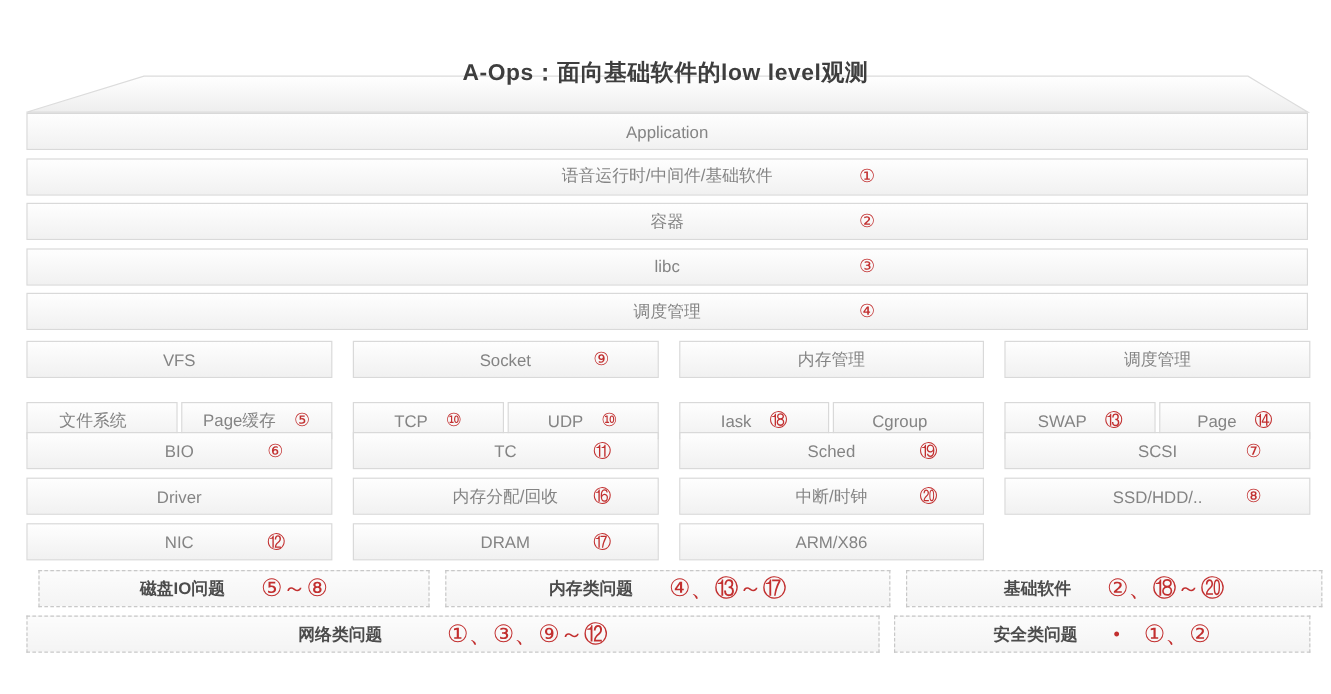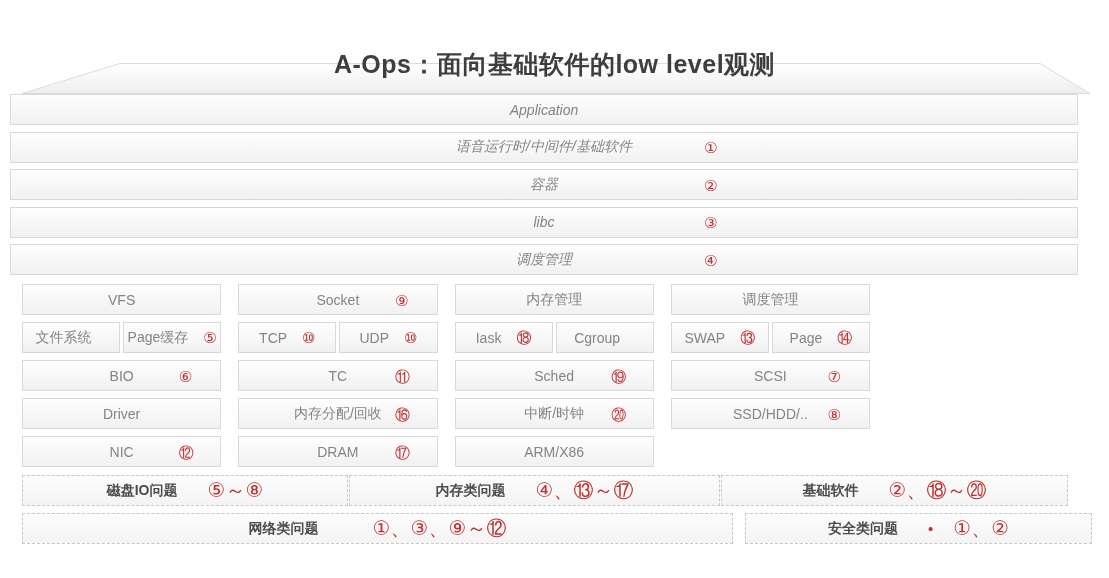--- a/index.html
+++ b/index.html
@@ -2,51 +2,51 @@
 <html><head>
 <meta charset="utf-8">
 <style>
   html,body { margin:0; padding:0; background:#fff; }
   .canvas {
     position:relative; width:1109px; height:578px; background:#ffffff;
     font-family:"Liberation Sans","DejaVu Sans",sans-serif; overflow:hidden;
   }
   .title {
     position:absolute; top:48px; left:0; width:100%; text-align:center;
-    font-size:25px; font-weight:bold; color:#3e3e3e; z-index:3; letter-spacing:.5px;
+    font-size:19px; font-weight:bold; color:#3e3e3e; z-index:3; letter-spacing:.5px;
   }
   .lid { position:absolute; top:0; left:0; z-index:1; }
 
   .box {
     position:relative; box-sizing:border-box; height:31px;
     border:1px solid #d9d9d9;
     background:linear-gradient(180deg,#fefefe 0%,#f1f1f1 100%);
     display:flex; align-items:center; justify-content:center;
     color:#848484; font-size:14px; white-space:nowrap;
   }
   .num { color:#c22f2f; font-size:15px; line-height:1; }
   .layer .num, .bignum {
     position:absolute; left:65%; top:50%; transform:translateY(-50%);
   }
   .bignum { left:79%; }
 
   .layers {
-    position:absolute; left:10px; top:94px; width:1068px;
-    display:flex; flex-direction:column; gap:6.5px; z-index:2;font-style:italic;
+    position:absolute; left:22px; top:94px; width:1068px;
+    display:flex; flex-direction:column; gap:6.5px; z-index:2;
   }
   .grid {
-    position:absolute; left:22px; top:284px; width:848px; z-index:2;
+    position:absolute; left:22px; top:284px; width:1070px; z-index:2;
     display:grid; grid-template-columns:repeat(4,1fr);
     column-gap:17px; row-gap:7px; grid-auto-rows:31px;
   }
-  .subpair { display:flex; gap:3px; }
+  .subpair { display:flex; gap:3px;margin-top:13px; }
   .subpair .box { flex:1; gap:15px; }
 
   .probrow { position:absolute; display:flex; z-index:2; }
-  .probrow.r1 { left:22px; top:475px; width:1070px; gap:1px; }
+  .probrow.r1 { left:32px; top:475px; width:1070px; gap:13px; }
   .probrow.r2 { left:22px; top:513px; width:1070px; gap:12px; }
   .dash {
     box-sizing:border-box; height:31px;
     border:1px dashed #c8c8c8;
     background:linear-gradient(180deg,#fcfcfc 0%,#f4f4f4 100%);
     display:flex; align-items:center; justify-content:center; gap:30px;
     font-size:14px; white-space:nowrap;
   }
   .dash.gap-lg { gap:54px; }
   .w1 { flex:0 0 326px; } .w2 { flex:0 0 371px; } .w3 { flex:0 0 347px; }

